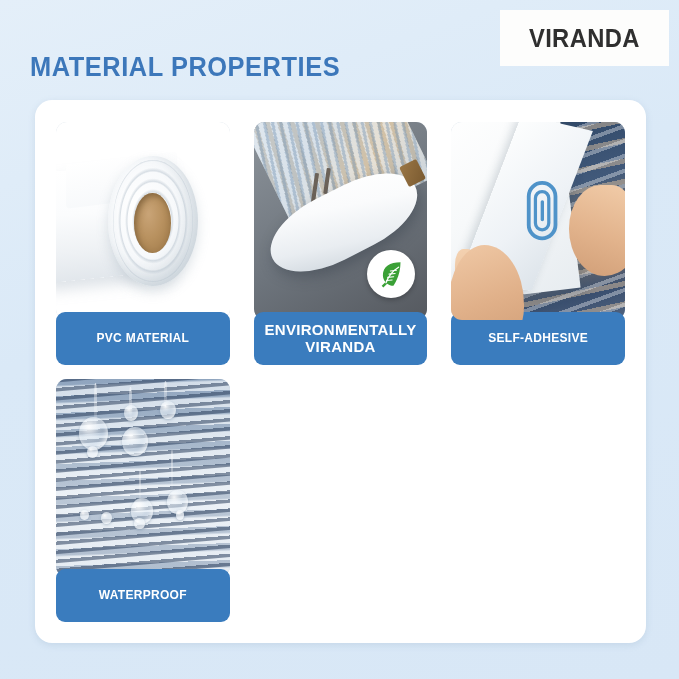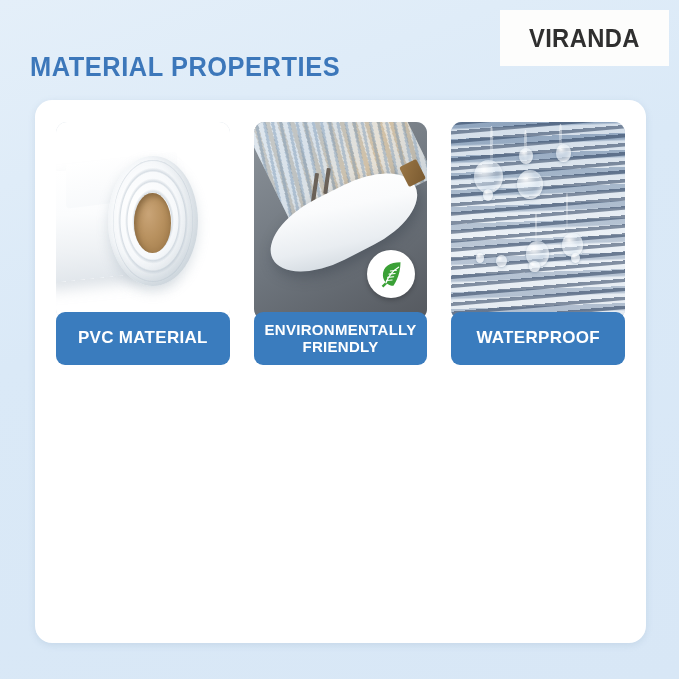--- a/index.html
+++ b/index.html
@@ -101,21 +101,21 @@
 
   .tile-caption {
     position: absolute;
     left: 8px;
     right: 8px;
     bottom: 0;
     height: 53px;
     background: #3a7cbe;
     border-radius: 9px;
     color: #ffffff;
-    font-size: 17px;
+    font-size: 12px;
     font-weight: bold;
     letter-spacing: 0.3px;
     display: flex;
     align-items: center;
     justify-content: center;
     text-align: center;
     line-height: 1.08;
     padding: 0 4px;
     z-index: 3;
   }
@@ -368,23 +368,44 @@
           <div class="t2-tip"></div>
           <div class="eco-badge">
             <svg viewBox="0 0 24 24" width="60%" height="60%">
               <path d="M20 3c-9 0-15 3.6-15 11 0 2.4 .9 4.4 2.3 5.8L4 23l1.4 1.4 3.2-3.2C10 22.2 11.9 23 14 23c0 0 6-8 6-20z" transform="translate(0,-1) scale(0.98)" fill="#3aa036"></path>
               <path d="M18 6C13 9 9.5 13.5 7.5 19" stroke="#ffffff" stroke-width="1.1" fill="none" stroke-linecap="round"></path>
               <path d="M16.2 8.6l-5.1 .6M15.1 11.2l-5.1 .6M13.9 13.9l-5 .6M12.6 16.6l-4.6 .5" stroke="#ffffff" stroke-width="0.9" fill="none" stroke-linecap="round"></path>
             </svg>
           </div>
         </div>
       </div>
-      <div class="tile-caption two-line">ENVIRONMENTALLY FRIENDLY</div>
+      <div class="tile-caption two-line">ENVIRONMENTALLY VIRANDA</div>
     </div>
 
+    <div class="feature-tile">
+      <div class="tile-media">
+        <div class="art">
+          <div class="t3-bg"></div>
+          <div class="t3-marble"></div>
+          <div class="t3-peel"></div>
+          <div class="t3-peelfold"></div>
+          <svg class="clip-mark" viewBox="0 0 40 70">
+            <rect x="6" y="6" width="28" height="58" rx="14" fill="none" stroke="#4f93c9" stroke-width="4"></rect>
+            <rect x="13" y="15" width="14" height="40" rx="7" fill="none" stroke="#4f93c9" stroke-width="3.4"></rect>
+            <rect x="18.5" y="24" width="3.5" height="22" rx="1.7" fill="#4f93c9"></rect>
+          </svg>
+          <div class="t3-hand-l"></div>
+          <div class="finger" style="left:2%;bottom:6%;width:12%;height:30%;"></div>
+          <div class="finger" style="left:15%;bottom:2%;width:12%;height:28%;"></div>
+          <div class="finger" style="left:28%;bottom:-2%;width:12%;height:24%;"></div>
+          <div class="t3-hand-r"></div>
+        </div>
+      </div>
+      <div class="tile-caption">SELF-ADHESIVE</div>
+    </div>
 
     <div class="feature-tile">
       <div class="tile-media">
         <div class="art">
           <div class="wood-tex"></div>
           <div class="streak" style="left:22%;top:2%;width:3px;height:22%;"></div>
           <div class="streak" style="left:42%;top:4%;width:3px;height:16%;"></div>
           <div class="streak" style="left:62%;top:1%;width:3px;height:14%;"></div>
           <div class="drop" style="left:13%;top:19%;width:17%;height:17%;"></div>
           <div class="drop" style="left:38%;top:24%;width:15%;height:15%;"></div>

